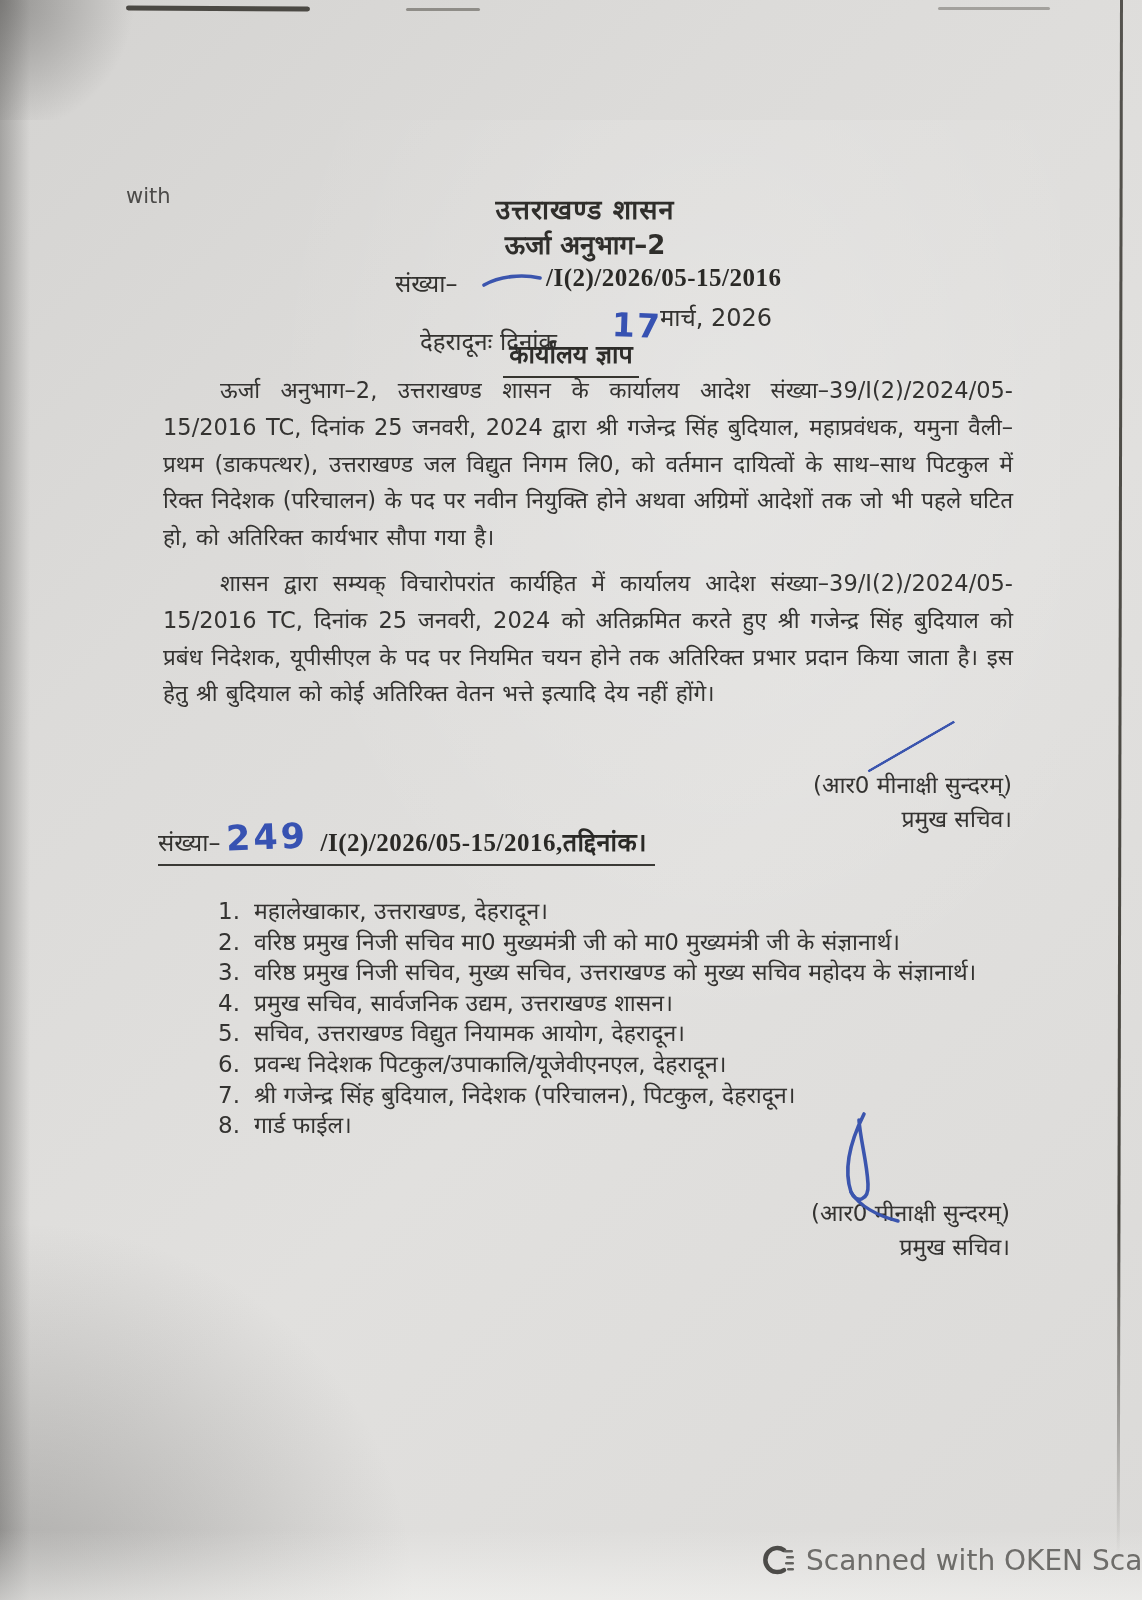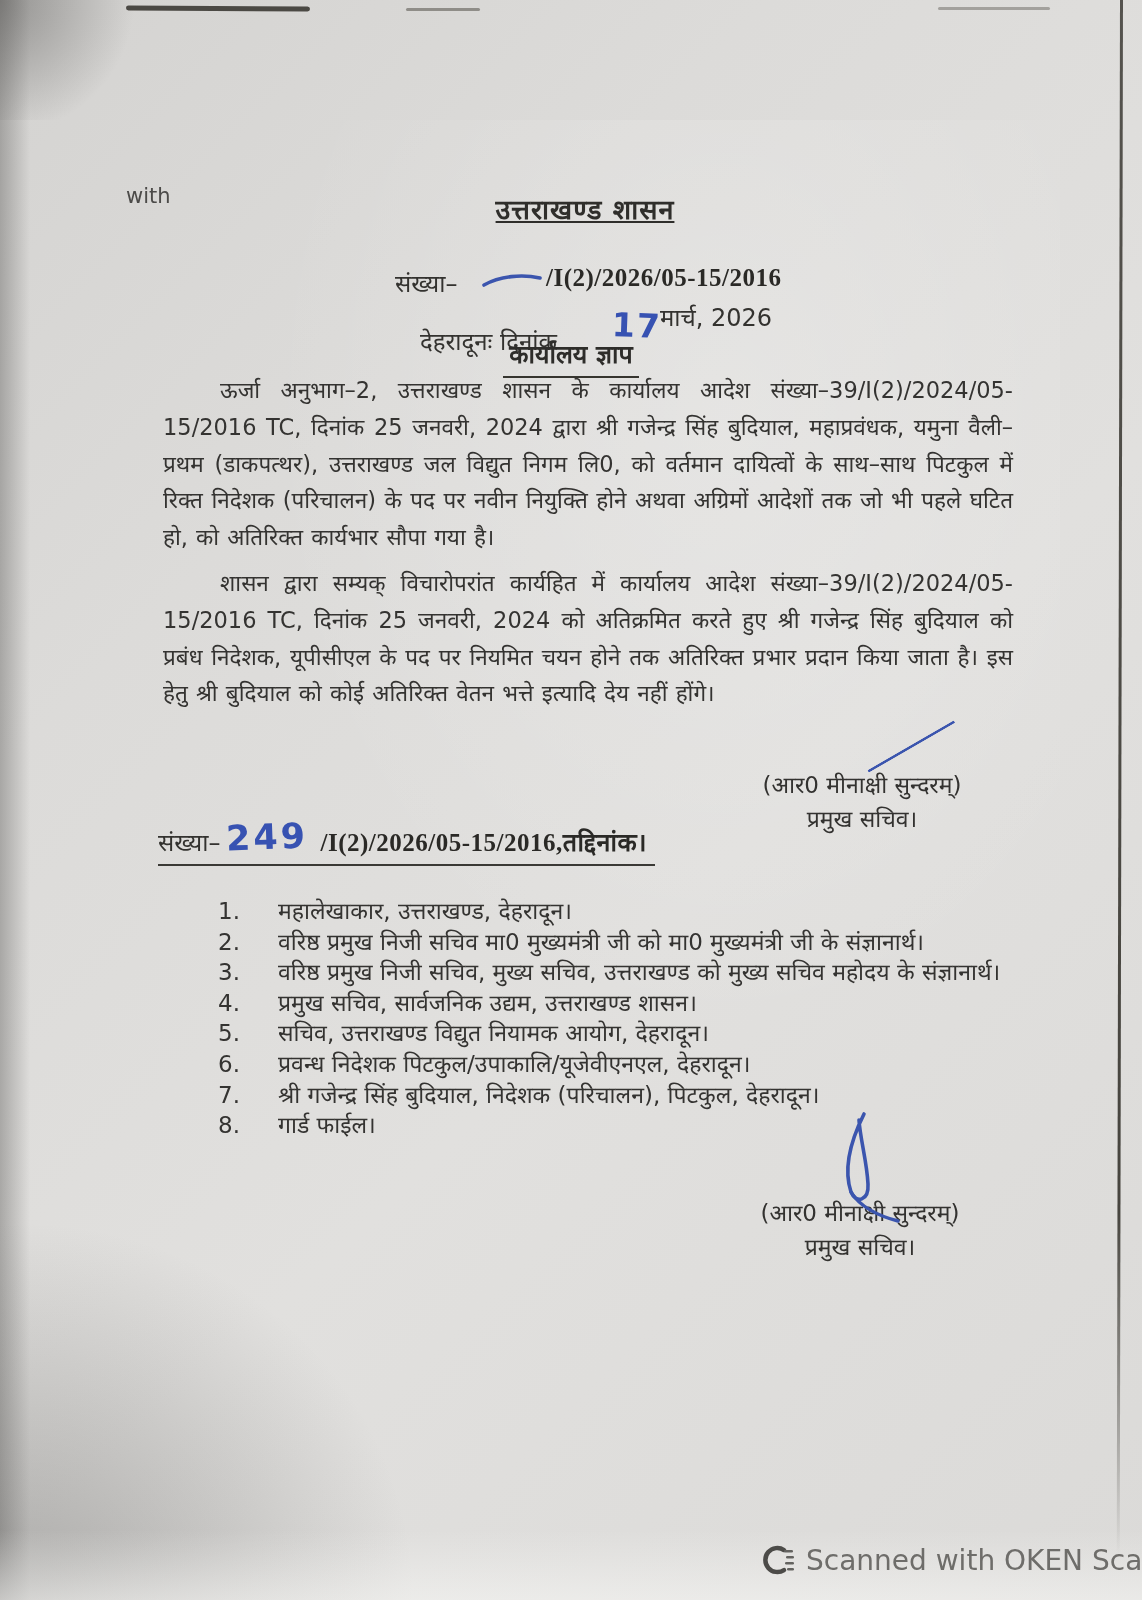--- a/index.html
+++ b/index.html
@@ -28,21 +28,21 @@
   .edge1{position:absolute;left:126px;top:6px;width:184px;height:5px;background:#4b4944;border-radius:3px;transform:rotate(0.3deg);}
   .edge2{position:absolute;left:406px;top:8px;width:74px;height:3px;background:#8f8d88;border-radius:2px;}
   .edge3{position:absolute;left:938px;top:7px;width:112px;height:3px;background:#a3a19d;border-radius:2px;}
   .fold-line{position:absolute;left:1120px;top:0;width:3px;height:1556px;
     background:linear-gradient(to bottom,#55534e 0%,#47453f 78%,rgba(69,67,63,0) 100%);
     transform:rotate(0.12deg);transform-origin:top center;}
 
   .test-note{position:absolute;left:126px;top:184px;font-size:21px;color:#4c4b49;}
 
   .center-line{position:absolute;left:0;right:0;text-align:center;}
-  .org{top:190px;font-size:27px;font-weight:700;color:#2f2e2b;padding-left:28px;letter-spacing:1px;text-decoration:underline;}
+  .org{top:190px;font-size:27px;font-weight:700;color:#2f2e2b;padding-left:28px;letter-spacing:1px;}
   .dept{top:226px;font-size:26px;font-weight:700;color:#2f2e2b;padding-left:28px;}
 
   .abs{position:absolute;}
   .number-line,.date-line{position:absolute;left:0;right:0;height:40px;font-size:24px;color:#33322f;}
   .number-line{top:262px;}
   .date-line{top:298px;}
   .num-bold{font-family:"Liberation Serif","DejaVu Sans",serif;font-weight:700;font-size:25px;letter-spacing:0.5px;color:#2a2926;}
 
   .hand{color:#3752b2;font-weight:600;}
   .hand-17{position:absolute;left:612px;top:8px;font-size:33px;transform:rotate(2deg);letter-spacing:2px;}
@@ -50,38 +50,38 @@
 
   .title-wrap{top:336px;}
   .doc-title{display:inline-block;font-size:25px;font-weight:700;color:#2e2d2a;
     border-bottom:2.5px solid #36352f;padding:0 6px 6px;}
 
   .para{position:absolute;left:163px;width:850px;font-size:22.5px;line-height:36.8px;
     text-align:justify;text-indent:57px;color:#343331;word-spacing:1px;}
   .para1{top:372px;}
   .para2{top:565px;}
 
-  .sig{position:absolute;text-align:center;font-size:23px;line-height:34px;color:#333230;}
+  .sig{position:absolute;text-align:right;font-size:23px;line-height:34px;color:#333230;}
   .sig1{left:712px;top:768px;width:300px;}
   .sig2{left:710px;top:1196px;width:300px;}
   .sig-stroke1{position:absolute;left:156px;top:2px;width:100px;height:0;
     border-top:3.5px solid #3b55ae;border-radius:3px;
     transform:rotate(-30deg);transform-origin:left center;}
   .sig-squiggle{position:absolute;left:118px;top:-86px;}
 
   .ref-line{position:absolute;left:158px;top:824px;display:inline-flex;align-items:baseline;
     font-size:24px;color:#33322f;border-bottom:2.5px solid #3a3935;padding:0 8px 6px 0;}
   .num-249{display:inline-block;font-size:35px;letter-spacing:3px;line-height:26px;
     transform:translateY(-2px) rotate(-2deg);margin:0 12px 0 6px;}
   .copy-line{position:absolute;left:160px;top:868px;font-size:23px;color:#343331;}
 
   .recipients{position:absolute;left:218px;top:896px;width:800px;}
   .r-item{display:flex;font-size:23px;line-height:30.6px;color:#343331;}
   .r-num{width:36px;flex:none;}
-  .r-text{flex:1;margin-left:24px;}
+  .r-text{flex:1;}
 
   .footer{position:absolute;left:758px;top:1543px;display:flex;align-items:center;gap:10px;
     white-space:nowrap;font-size:28px;color:#6e6d6a;}
 </style>
 </head>
 <body>
 
 <div class="scan">
 
   <div class="overlay highlight"></div>
@@ -90,20 +90,21 @@
   <div class="overlay shade-bl"></div>
   <div class="overlay shade-bottom"></div>
   <div class="edge1"></div>
   <div class="edge2"></div>
   <div class="edge3"></div>
   <div class="fold-line"></div>
 
   <div class="test-note">with</div>
 
   <div class="center-line org">उत्तराखण्ड शासन</div>
+  <div class="center-line dept">ऊर्जा अनुभाग–2</div>
 
   <div class="number-line">
     <span class="abs" style="left:395px;top:4px;">संख्या–</span>
     <svg class="hand-dash" width="60" height="18" viewBox="0 0 60 18">
       <path d="M2 13 C 18 4, 40 2, 58 6" stroke="#3b55ae" stroke-width="3.6" fill="none" stroke-linecap="round"></path>
     </svg>
     <span class="abs num-bold" style="left:546px;top:2px;">/I(2)/2026/05-15/2016</span>
   </div>
 
   <div class="date-line">

